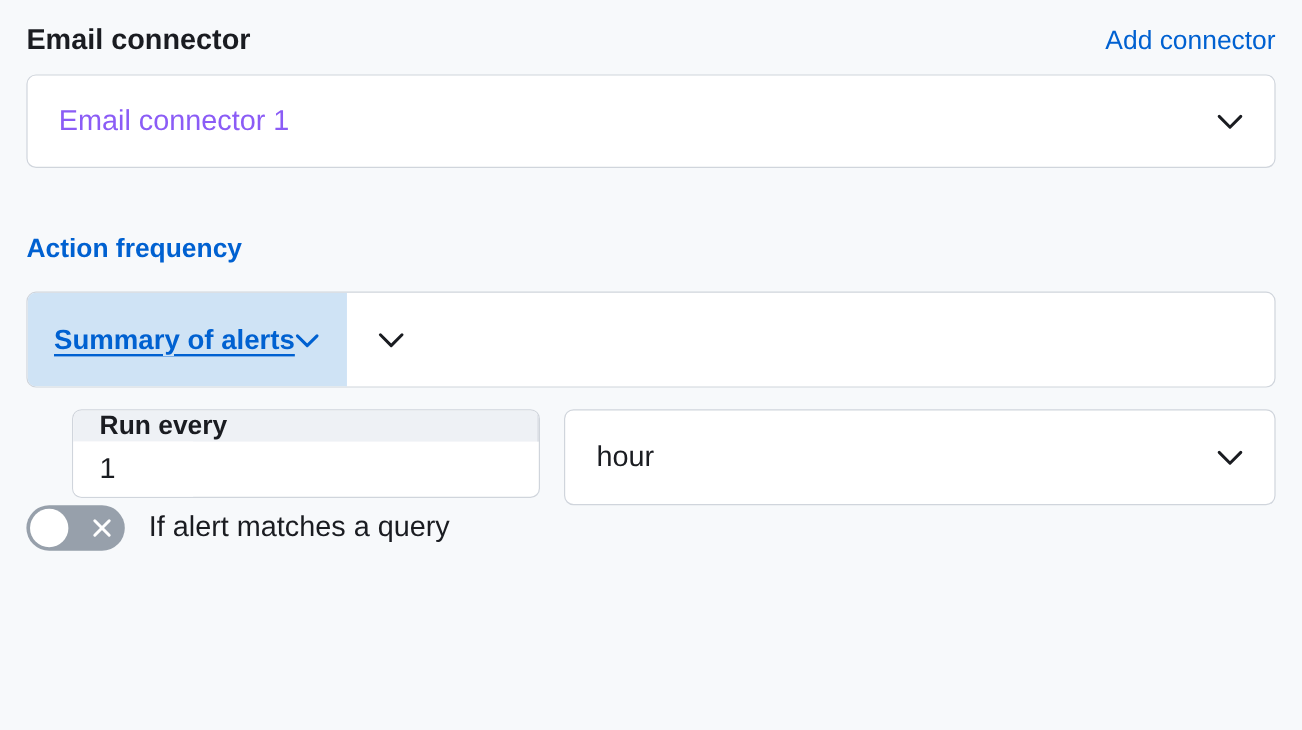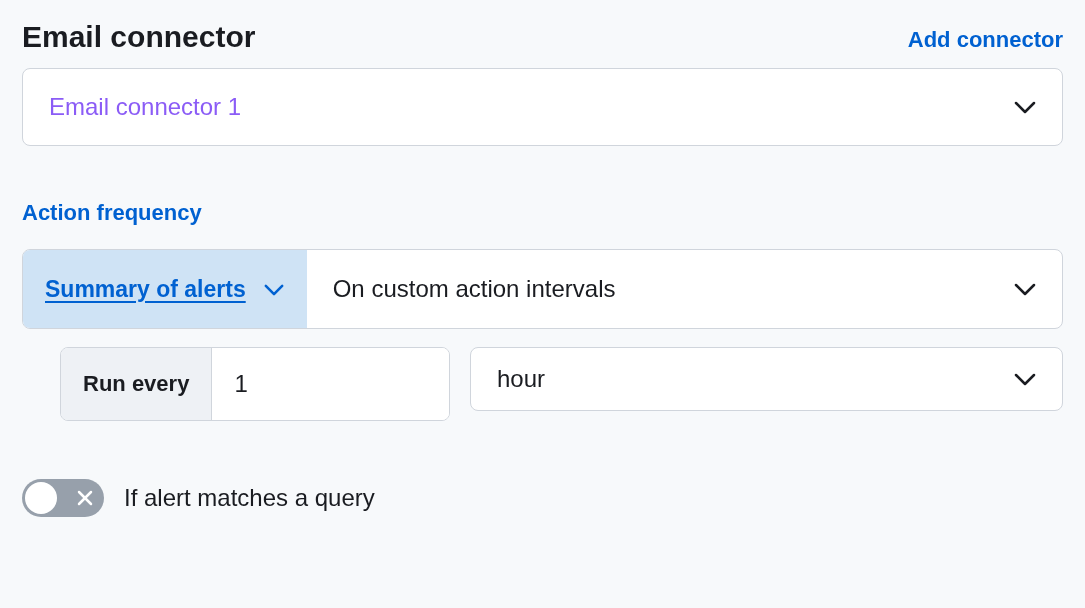--- a/index.html
+++ b/index.html
@@ -11,27 +11,27 @@
       padding: 20px 22px;
       color: #1a1c21;
     }
     .row-header {
       display: flex;
       justify-content: space-between;
       align-items: baseline;
       margin-bottom: 14px;
     }
     .field-label {
-      font-size: 30px;
+      font-size: 24px;
       font-weight: 700;
       color: #1a1c21;
     }
     .link-action {
       font-size: 22px;
-      font-weight: 700;
+      font-weight: 400;
       color: #0061d1;
       cursor: pointer;
     }
     .select-box {
       width: 100%;
       background: #fff;
       border: 1px solid #d0d5dc;
       border-radius: 8px;
       height: 78px;
       display: flex;
@@ -64,21 +64,20 @@
       background: #fff;
       overflow: hidden;
     }
     .af-left {
       background: #cfe3f5;
       display: flex;
       align-items: center;
       padding: 0 22px;
       height: 78px;
       cursor: pointer;
-      gap: 18px;
       border-right: 1px solid #cfe3f5;
     }
     .af-left-label {
       font-size: 23px;
       font-weight: 600;
       color: #0061d1;
       text-decoration: underline;
       text-underline-offset: 4px;
       text-decoration-thickness: 2px;
     }
@@ -100,20 +99,21 @@
       padding-left: 38px;
     }
     .run-every-group {
       display: flex;
       border: 1px solid #d0d5dc;
       border-radius: 8px;
       overflow: hidden;
       height: 74px;
       background: #fff;
       width: 390px;
+      flex-direction: column;
     }
     .run-every-prepend {
       background: #eef1f5;
       display: flex;
       align-items: center;
       padding: 0 22px;
       font-size: 22px;
       font-weight: 700;
       border-right: 1px solid #d0d5dc;
     }
@@ -125,31 +125,30 @@
       flex: 1;
       font-family: inherit;
       color: #1a1c21;
       width: 100px;
     }
     .unit-select {
       flex: 1;
       border: 1px solid #d0d5dc;
       border-radius: 8px;
       background: #fff;
-      height: 64px;
+      height: 80px;
       display: flex;
       align-items: center;
       justify-content: space-between;
       padding: 0 26px;
       font-size: 24px;
       cursor: pointer;
     }
 
     .toggles {
-      margin-top: 58px;
       display: flex;
       flex-direction: column;
       gap: 22px;
     }
     .toggle-row {
       display: flex;
       align-items: center;
       gap: 20px;
     }
     .toggle {
@@ -209,21 +208,20 @@
 <div class="af-row">
   <div class="af-left">
     <span class="af-left-label">Summary of alerts</span>
     <span class="chevron chev-blue">
       <svg width="20" height="13" viewBox="0 0 22 14">
           <polyline points="2,3 11,12 20,3" fill="none" stroke="#0061d1" stroke-width="2.8" stroke-linecap="round" stroke-linejoin="round"></polyline>
         </svg>
     </span>
   </div>
   <div class="af-right">
-    <span>On custom action intervals</span>
     <span class="chevron">
       <svg width="22" height="14" viewBox="0 0 22 14">
           <polyline points="2,3 11,12 20,3" fill="none" stroke="#1a1c21" stroke-width="2.5" stroke-linecap="round" stroke-linejoin="round"></polyline>
         </svg>
     </span>
   </div>
 </div>
 
 <div class="run-row">
   <div class="run-every-group">

